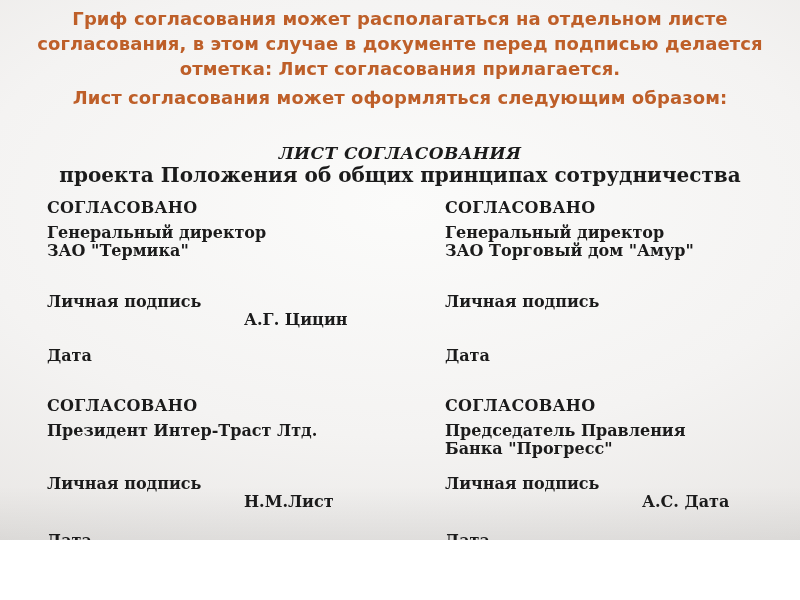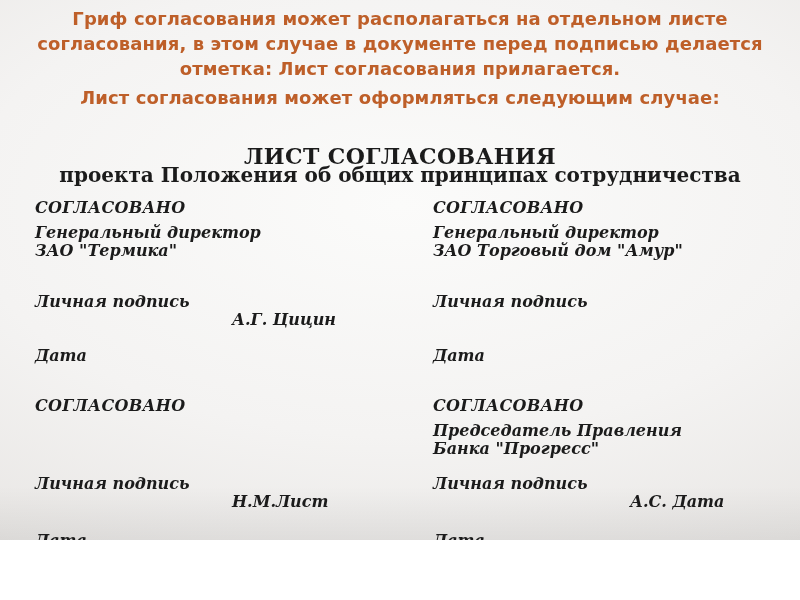--- a/index.html
+++ b/index.html
@@ -40,36 +40,37 @@
 
   
   .doc {
     position: absolute; inset: 0;
     font-family: "DejaVu Serif", "Liberation Serif", serif;
     font-weight: bold;
     color: var(--body-color);
   }
   .doc-title {
     position: absolute; top: 143px; left: 0; width: 100%;
-    text-align: center; font-size: 22px; letter-spacing: 0.4px;
+    text-align: center; font-size: 17px; letter-spacing: 0.4px;
     white-space: nowrap;
+    font-style: italic;
   }
   .doc-subtitle {
     position: absolute; top: 163px; left: 0; width: 100%;
     text-align: center; font-size: 20px;
     white-space: nowrap;
   }
 
   .block { position: absolute; width: 366px; height: 180px; font-size: 16px; }
   .block.col-left  { left: 35px; }
   .block.col-right { left: 433px; }
   .block.row-upper { top: 199px; }
   .block.row-lower { top: 397px; }
 
-  .line { position: absolute; left: 0; white-space: nowrap; line-height: 18px; font-style: italic; }
+  .line { position: absolute; left: 12px; white-space: nowrap; line-height: 18px; }
   .line-approved { top: 0; letter-spacing: 0.3px; }
   .line-role-1 { top: 25px; }
   .line-role-2 { top: 43px; }
   .row-upper .line-sig  { top: 94px; }
   .row-upper .line-date { top: 148px; }
   .row-lower .line-sig  { top: 78px; }
   .row-lower .line-date { top: 135px; }
   .line-sig { width: 100%; }
   .sig-name { position: absolute; left: 197px; top: 0; white-space: nowrap; margin-top: 18px; }
 
@@ -84,21 +85,21 @@
   .dot-left  { left: 49px; }
   .dot-right { left: 745px; }
 </style>
 </head>
 <body>
 
 <div class="slide">
 
   <header class="heading">
     <p>Гриф согласования может располагаться на отдельном листе согласования, в этом случае в документе перед подписью делается отметка: Лист согласования прилагается.</p>
-    <p>Лист согласования может оформляться следующим случае:</p>
+    <p>Лист согласования может оформляться следующим образом:</p>
   </header>
 
   <section class="doc">
 
     <div class="doc-title">ЛИСТ СОГЛАСОВАНИЯ</div>
     <div class="doc-subtitle">проекта Положения об общих принципах сотрудничества</div>
 
     <div class="block row-upper col-left">
       <div class="line line-approved">СОГЛАСОВАНО</div>
       <div class="line line-role-1">Генеральный директор</div>
@@ -115,20 +116,21 @@
       <div class="line line-role-1">Генеральный директор</div>
       <div class="line line-role-2">ЗАО Торговый дом "Амур"</div>
       <div class="line line-sig">
         <span>Личная подпись</span>
       </div>
       <div class="line line-date">Дата</div>
     </div>
 
     <div class="block row-lower col-left">
       <div class="line line-approved">СОГЛАСОВАНО</div>
+      <div class="line line-role-1">Президент Интер-Траст Лтд.</div>
       <div class="line line-sig">
         <span>Личная подпись</span>
         <span class="sig-name">Н.М.Лист</span>
       </div>
       <div class="line line-date">Дата</div>
     </div>
 
     <div class="block row-lower col-right">
       <div class="line line-approved">СОГЛАСОВАНО</div>
       <div class="line line-role-1">Председатель Правления</div>

